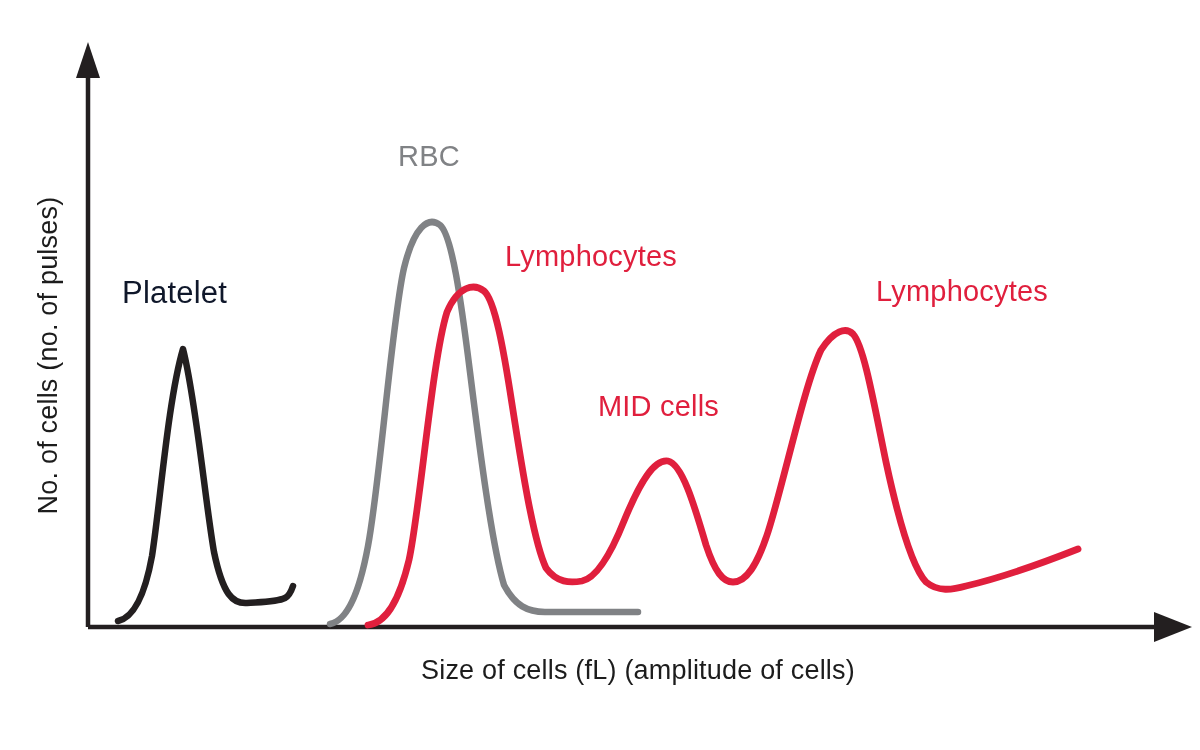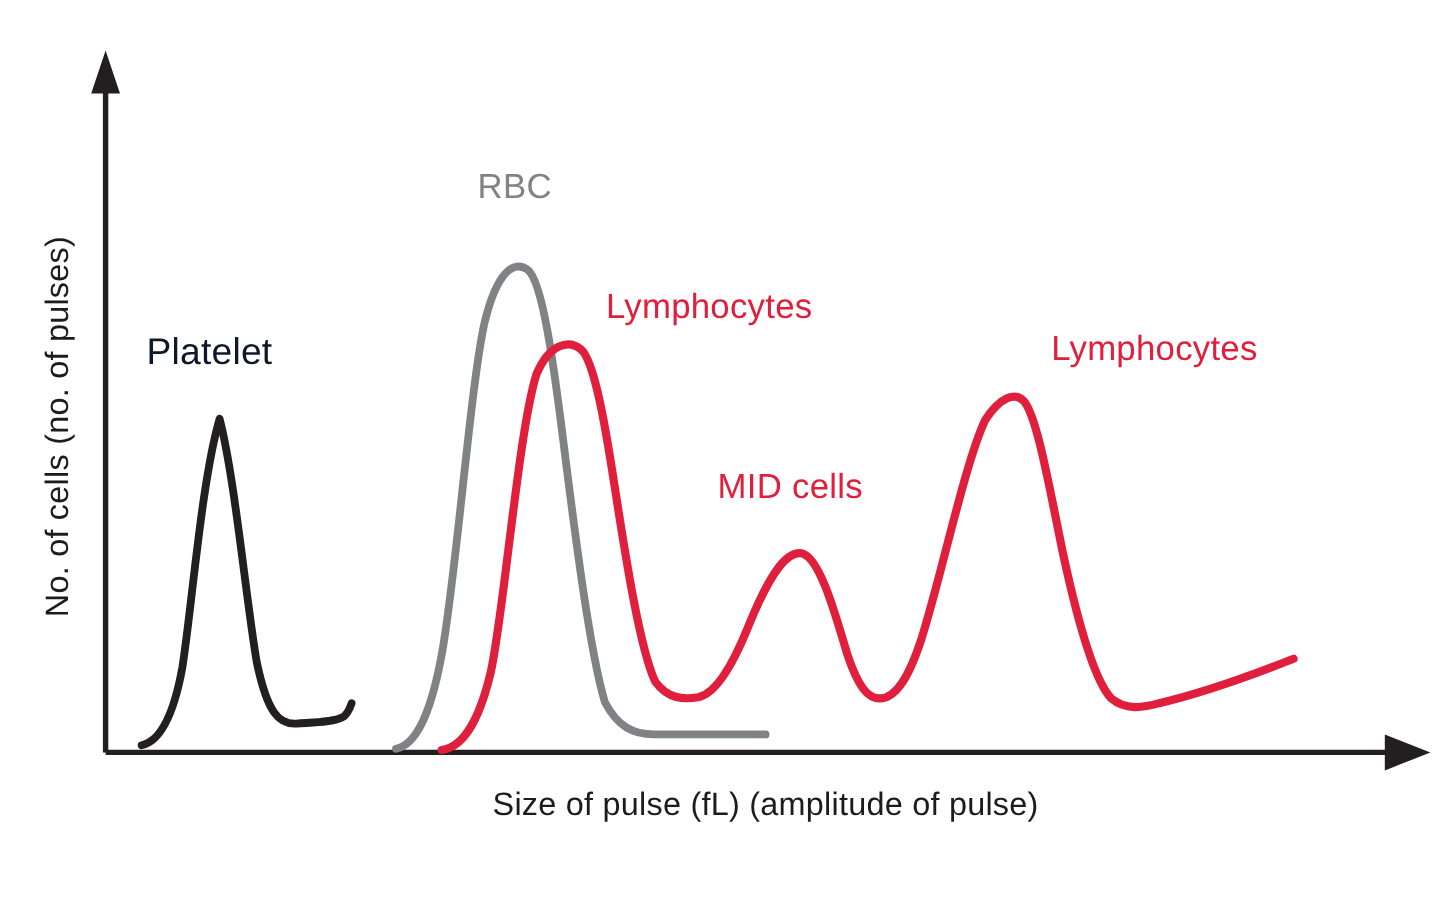--- a/index.html
+++ b/index.html
@@ -148,15 +148,15 @@
   <div class="label" id="label-rbc">RBC</div>
 
   <div class="label" id="label-mid-cells">MID cells</div>
 
   <div class="label" id="label-lymphocytes">Lymphocytes</div>
 
   <div class="label" id="label-granulocytes">Lymphocytes</div>
 
   <div class="axis-title" id="y-axis-title">No. of cells (no. of pulses)</div>
 
-  <div class="axis-title" id="x-axis-title">Size of pulse (fL) (amplitude of pulse)</div>
+  <div class="axis-title" id="x-axis-title">Size of cells (fL) (amplitude of cells)</div>
 
 </div>
 
 </body></html>

